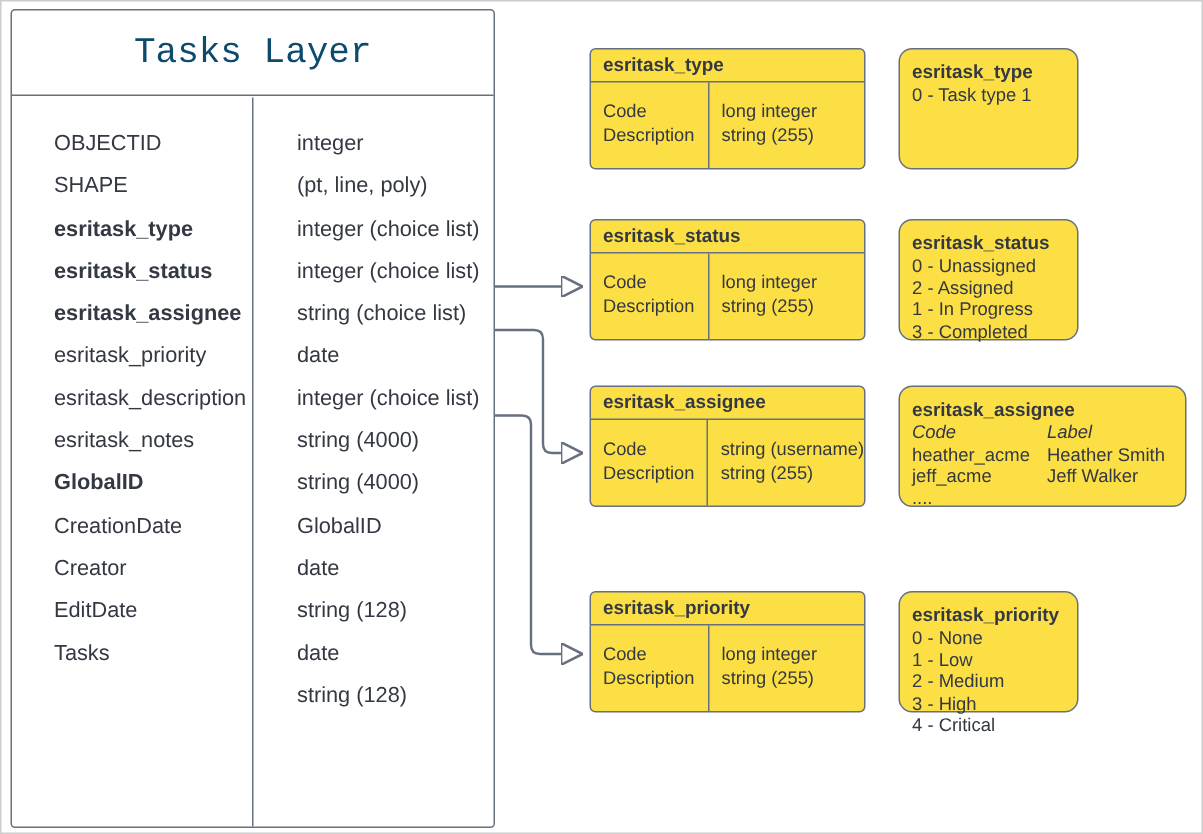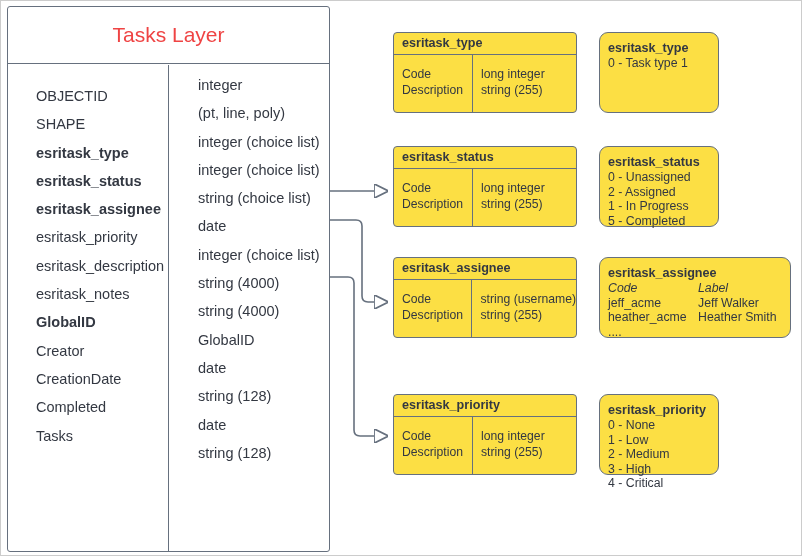--- a/index.html
+++ b/index.html
@@ -24,40 +24,41 @@
     left:6px;top:5px;
     width:323px;height:546px;
     background:#ffffff;
     border:1.6px solid #66707e;
     border-radius:3px;
     box-sizing:border-box;
   }
   .entity-title{
     height:57px;
     display:flex;align-items:center;justify-content:center;
-    font-size:21px;
-    color:#ef4444;
+    font-size:24px;
+    color:#0c4a6e;
     border-bottom:1.6px solid #66707e;
     box-sizing:border-box;
+    font-family:Liberation Mono, monospace;
   }
   .entity-body{
     position:absolute;
     top:58px;left:0;right:0;bottom:0;
     display:flex;
   }
   .col-names{
     width:161px;
     border-right:1.6px solid #66707e;
     box-sizing:border-box;
     padding:17px 0 0 8px;
   }
   .col-types{
     flex:1;
     box-sizing:border-box;
-    padding:6px 0 0 9px;
+    padding:17px 0 0 9px;
   }
   .frow{
     height:28.3px;
     line-height:28.3px;
     font-size:14.5px;
     white-space:nowrap;
     margin-left:20px;
   }
   .frow.bold{font-weight:bold;}
 
@@ -156,23 +157,23 @@
       <div class="col-names" id="col-names">
           <div class="frow">OBJECTID</div>
           <div class="frow">SHAPE</div>
           <div class="frow bold">esritask_type</div>
           <div class="frow bold">esritask_status</div>
           <div class="frow bold">esritask_assignee</div>
           <div class="frow">esritask_priority</div>
           <div class="frow">esritask_description</div>
           <div class="frow">esritask_notes</div>
           <div class="frow bold">GlobalID</div>
+          <div class="frow">CreationDate</div>
           <div class="frow">Creator</div>
-          <div class="frow">CreationDate</div>
-          <div class="frow">Completed</div>
+          <div class="frow">EditDate</div>
           <div class="frow">Tasks</div>
         </div>
       <div class="col-types" id="col-types">
           <div class="frow">integer</div>
           <div class="frow">(pt, line, poly)</div>
           <div class="frow">integer (choice list)</div>
           <div class="frow">integer (choice list)</div>
           <div class="frow">string (choice list)</div>
           <div class="frow">date</div>
           <div class="frow">integer (choice list)</div>
@@ -265,39 +266,39 @@
         <div class="vline">0 - Task type 1</div>
       </div>
   </div>
 
   <div class="vbox" style="left:598px;top:145px;width:120px;height:81px;">
     <div class="vbox-title">esritask_status</div>
     <div id="vl1">
         <div class="vline">0 - Unassigned</div>
         <div class="vline">2 - Assigned</div>
         <div class="vline">1 - In Progress</div>
-        <div class="vline">5 - Completed</div>
+        <div class="vline">3 - Completed</div>
       </div>
   </div>
 
   <div class="vbox" style="left:598px;top:256px;width:192px;height:81px;">
     <div class="vbox-title">esritask_assignee</div>
     <div class="vgrid">
       <div class="vrow vhdr">
         <span>Code</span>
         <span>Label</span>
       </div>
       <div id="vl2rows">
           <div class="vrow">
+            <span>heather_acme</span>
+            <span>Heather Smith</span>
+          </div>
+          <div class="vrow">
             <span>jeff_acme</span>
             <span>Jeff Walker</span>
-          </div>
-          <div class="vrow">
-            <span>heather_acme</span>
-            <span>Heather Smith</span>
           </div>
         </div>
       <div class="vline">....</div>
     </div>
   </div>
 
   <div class="vbox" style="left:598px;top:393px;width:120px;height:81px;">
     <div class="vbox-title">esritask_priority</div>
     <div id="vl3">
         <div class="vline">0 - None</div>

